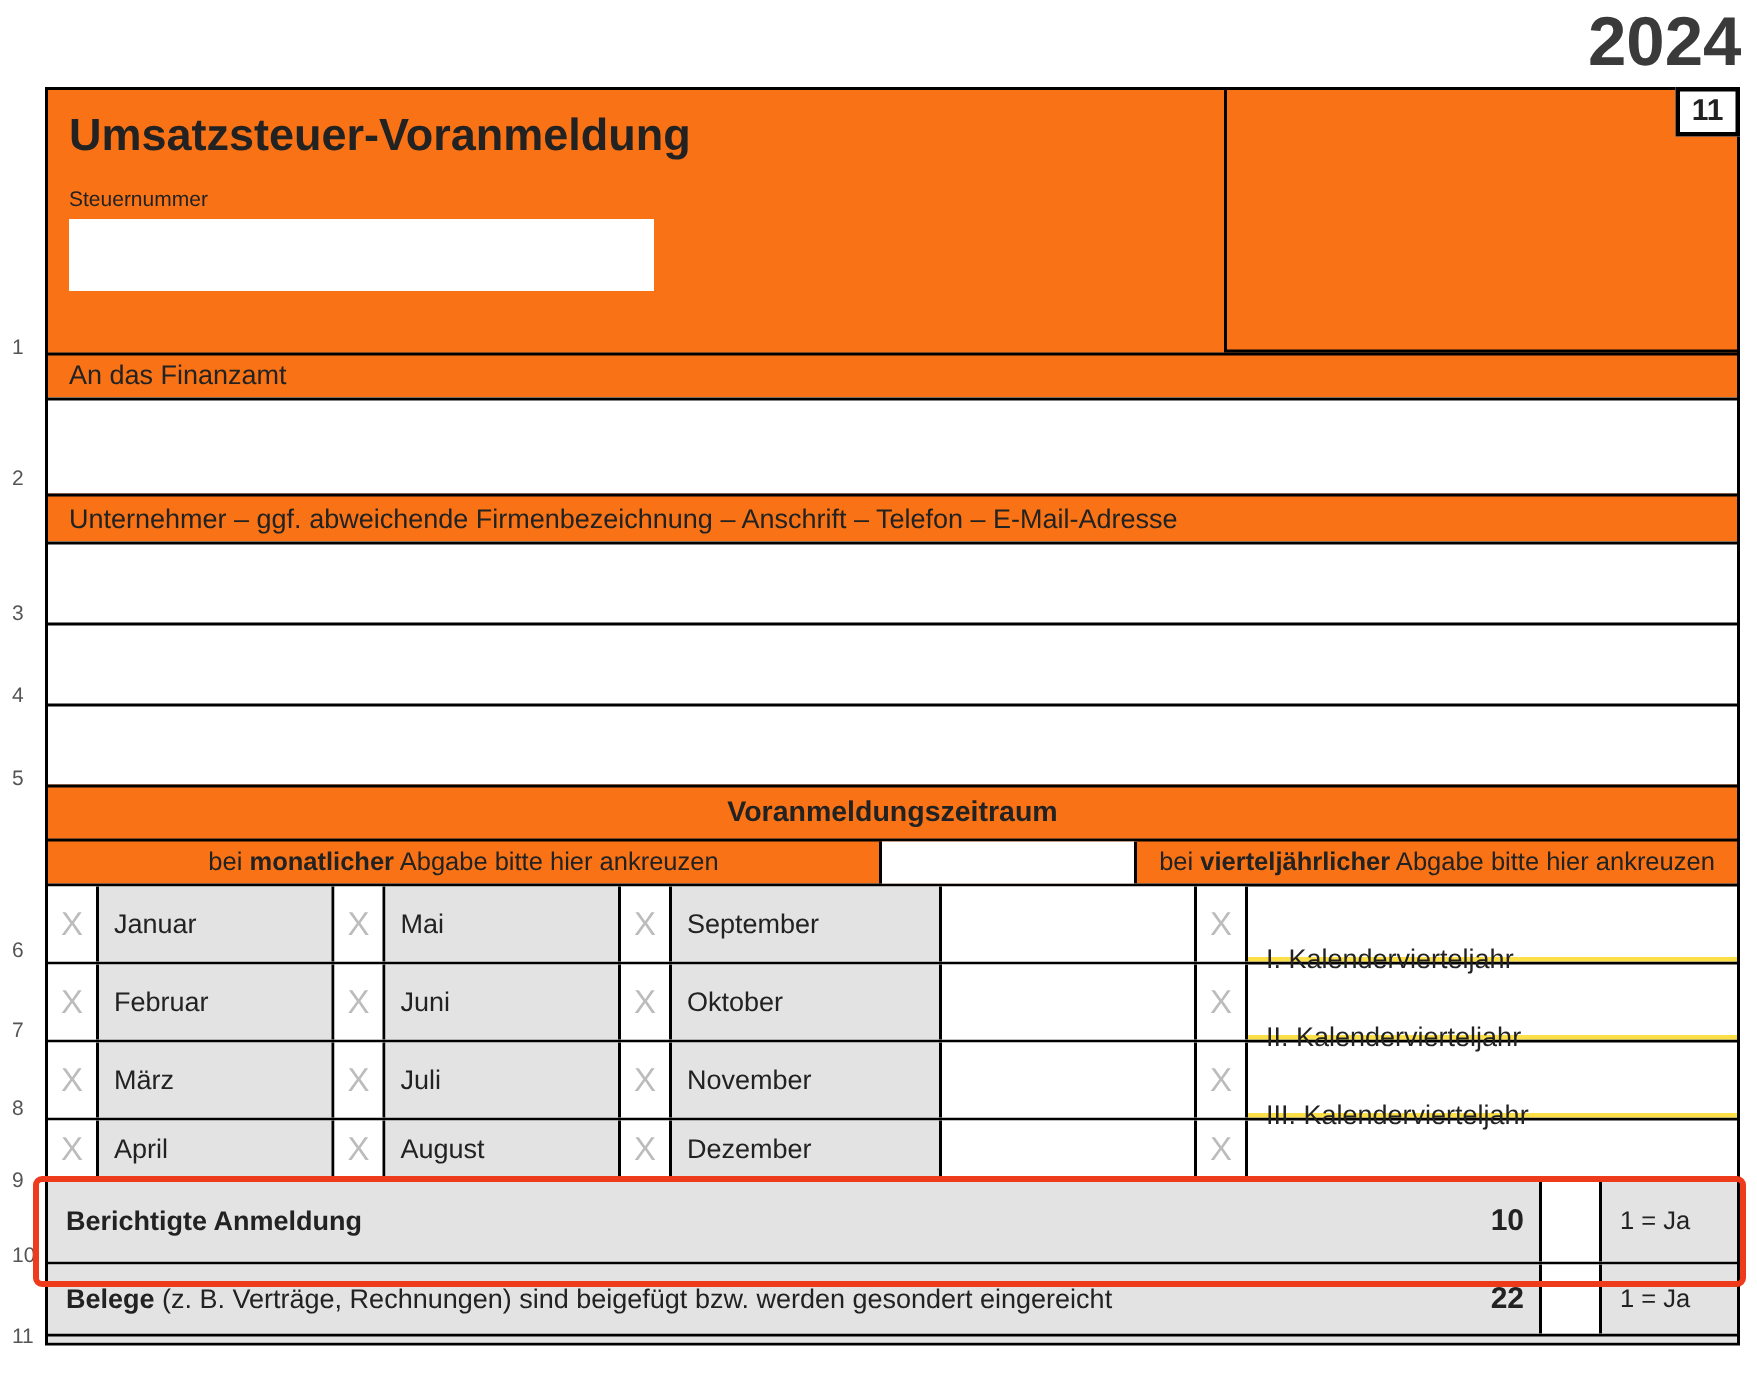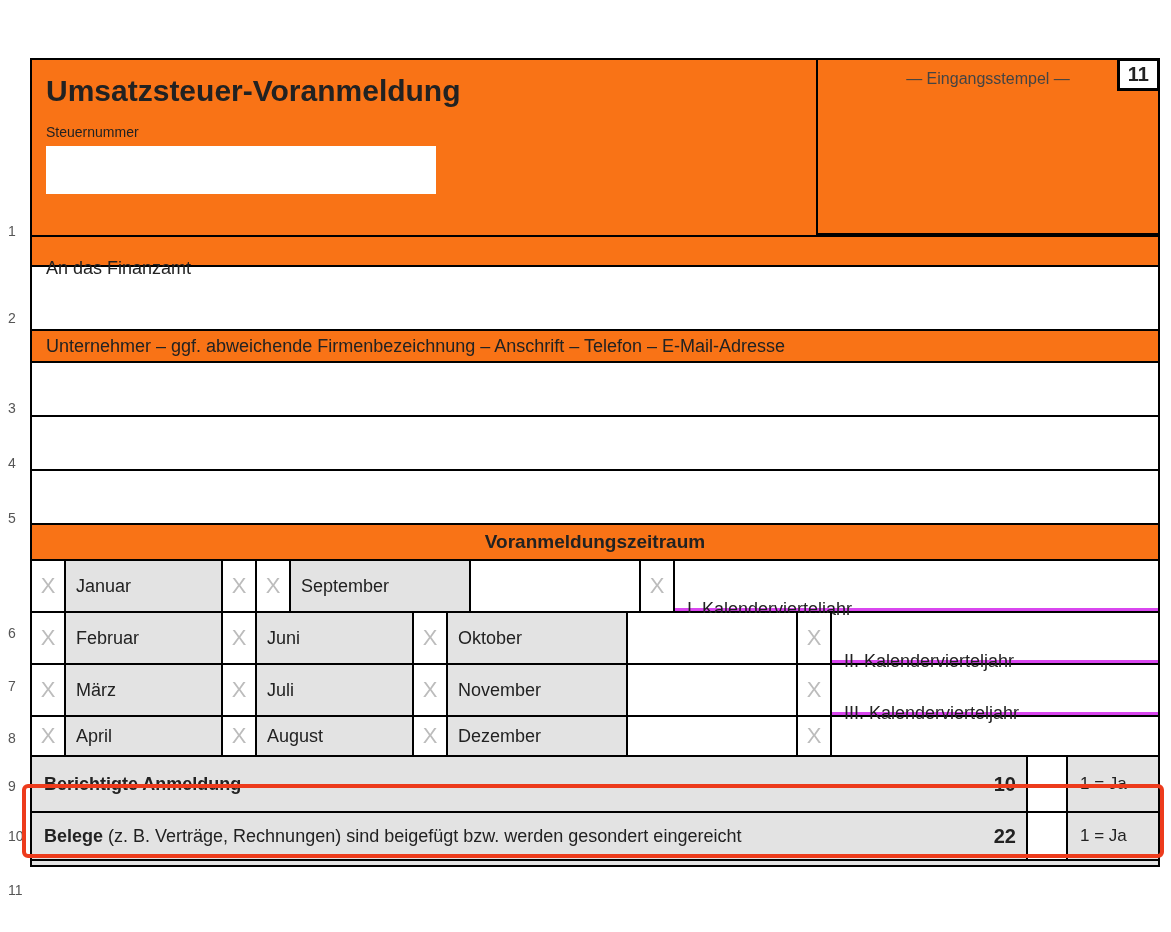--- a/index.html
+++ b/index.html
@@ -85,21 +85,21 @@
     font-size: 20px;
     padding: 2px 8px;
   }
   .finanzamt-row {
     border-top: 2px solid #000;
     display: flex;
     height: 30px;
   }
   .finanzamt-left {
     flex: 1;
-    padding: 21px 14px;
+    padding: 3px 14px;
   }
   .finanzamt-right {
     width: 340px;
     border-left: 2.5px solid #000;
     background: #fff;
     font-weight: bold;
     padding: 3px 10px;
   }
   .blank-row {
     border-top: 2px solid #000;
@@ -159,21 +159,21 @@
     display: flex;
     align-items: center;
     padding-left: 10px;
     border-right: 2px solid #000;
     font-size: 18px;
   }
   .m1 { width: 157px; }
   .m2 { width: 157px; }
   .m3 { width: 180px; border-right: 2px solid #000;}
   .gapcell { width: 170px; background:#fff; border-right: 2px solid #000;}
-  .qlabel { flex:1; background:#d946ef; display:flex; align-items:center; padding-left:12px; font-size:18px;margin-top:47px;}
+  .qlabel { flex:1; background:#fde047; display:flex; align-items:center; padding-left:12px; font-size:18px;margin-top:47px;}
   
   .bottom-row {
     display: flex;
     border-top: 2px solid #000;
     height: 56px;
     align-items: stretch;
   }
   .bottom-label {
     flex: 1;
     background: #e3e3e3;
@@ -212,53 +212,63 @@
     border: 4px solid #ed3b1c;
     border-radius: 6px;
     pointer-events: none;
   }
 </style>
 </head>
 <body>
 
 <div class="page">
 
+  <div class="year">2024</div>
 
   <div class="form-outer">
 
     <div class="row gray" style="height:175px;">
       <div class="hdr-left">
         <div class="title">Umsatzsteuer-Voranmeldung</div>
         <div class="sublabel">Steuernummer</div>
         <div class="stn-input"></div>
       </div>
       <div class="hdr-right">
-        <div class="stamp-label">—  Eingangsstempel  —</div>
         <div class="corner-box">11</div>
       </div>
     </div>
 
     <div class="finanzamt-row gray">
       <div class="finanzamt-left">An das Finanzamt</div>
     </div>
 
     <div class="blank-row"></div>
 
     <div class="label-row gray">Unternehmer – ggf. abweichende Firmenbezeichnung – Anschrift – Telefon – E-Mail-Adresse</div>
     <div class="blank-row-small"></div>
     <div class="blank-row-small" style="border-top:2px solid #000;"></div>
     <div class="blank-row-small" style="border-top:2px solid #000;"></div>
 
     <div class="period-hdr gray">Voranmeldungszeitraum</div>
 
+    <div class="period-subhdr gray">
+      <div class="monthly-col">
+        <span>bei </span><b>monatlicher</b><span> Abgabe bitte hier ankreuzen</span>
+      </div>
+      <div class="gap-col"></div>
+      <div class="quarterly-col">
+        <span>bei </span><b>vierteljährlicher</b><span> Abgabe bitte hier ankreuzen</span>
+      </div>
+    </div>
 
     <div class="grid-row">
       <div class="xbox">X</div>
         <div class="mlabel m1">Januar</div>
       <div class="xbox">X</div>
+        <div class="mlabel m2">Mai</div>
       <div class="xbox">X</div>
         <div class="mlabel m3">September</div>
       <div class="gapcell"></div>
       <div class="xbox">X</div>
         <div class="qlabel">I. Kalendervierteljahr</div>
     </div>
     <div class="grid-row">
       <div class="xbox">X</div>
         <div class="mlabel m1">Februar</div>
       <div class="xbox">X</div>

